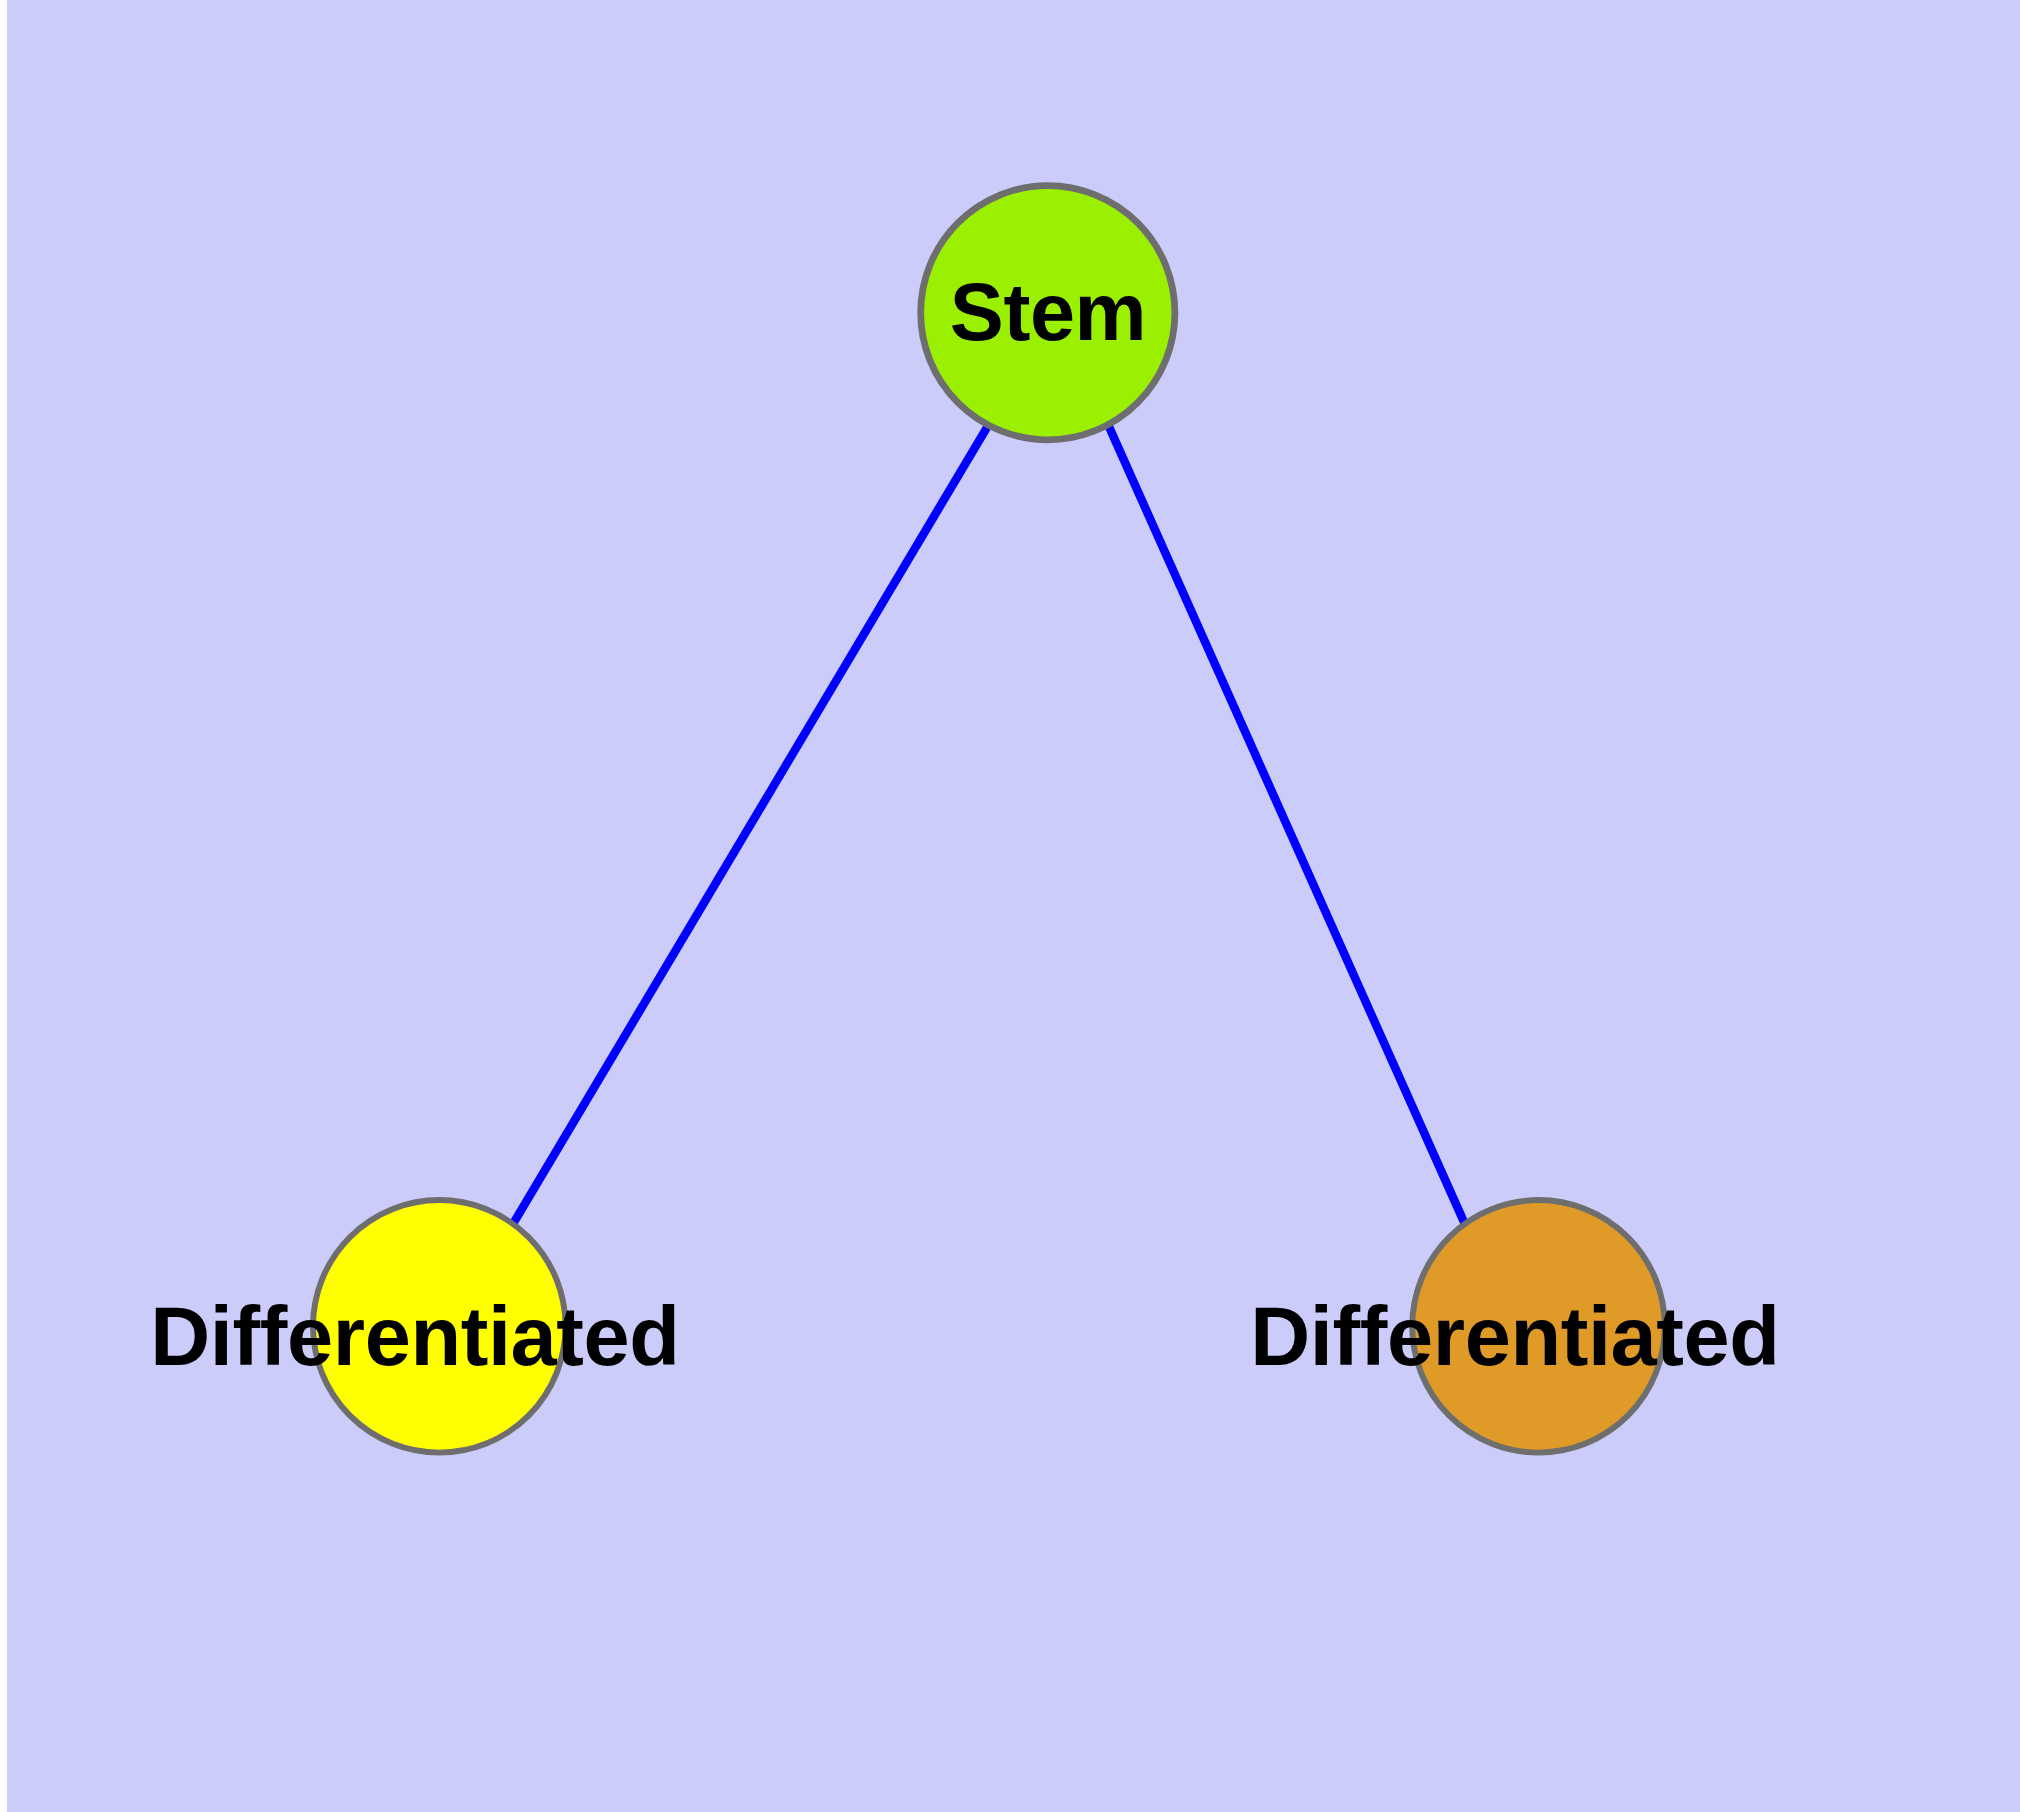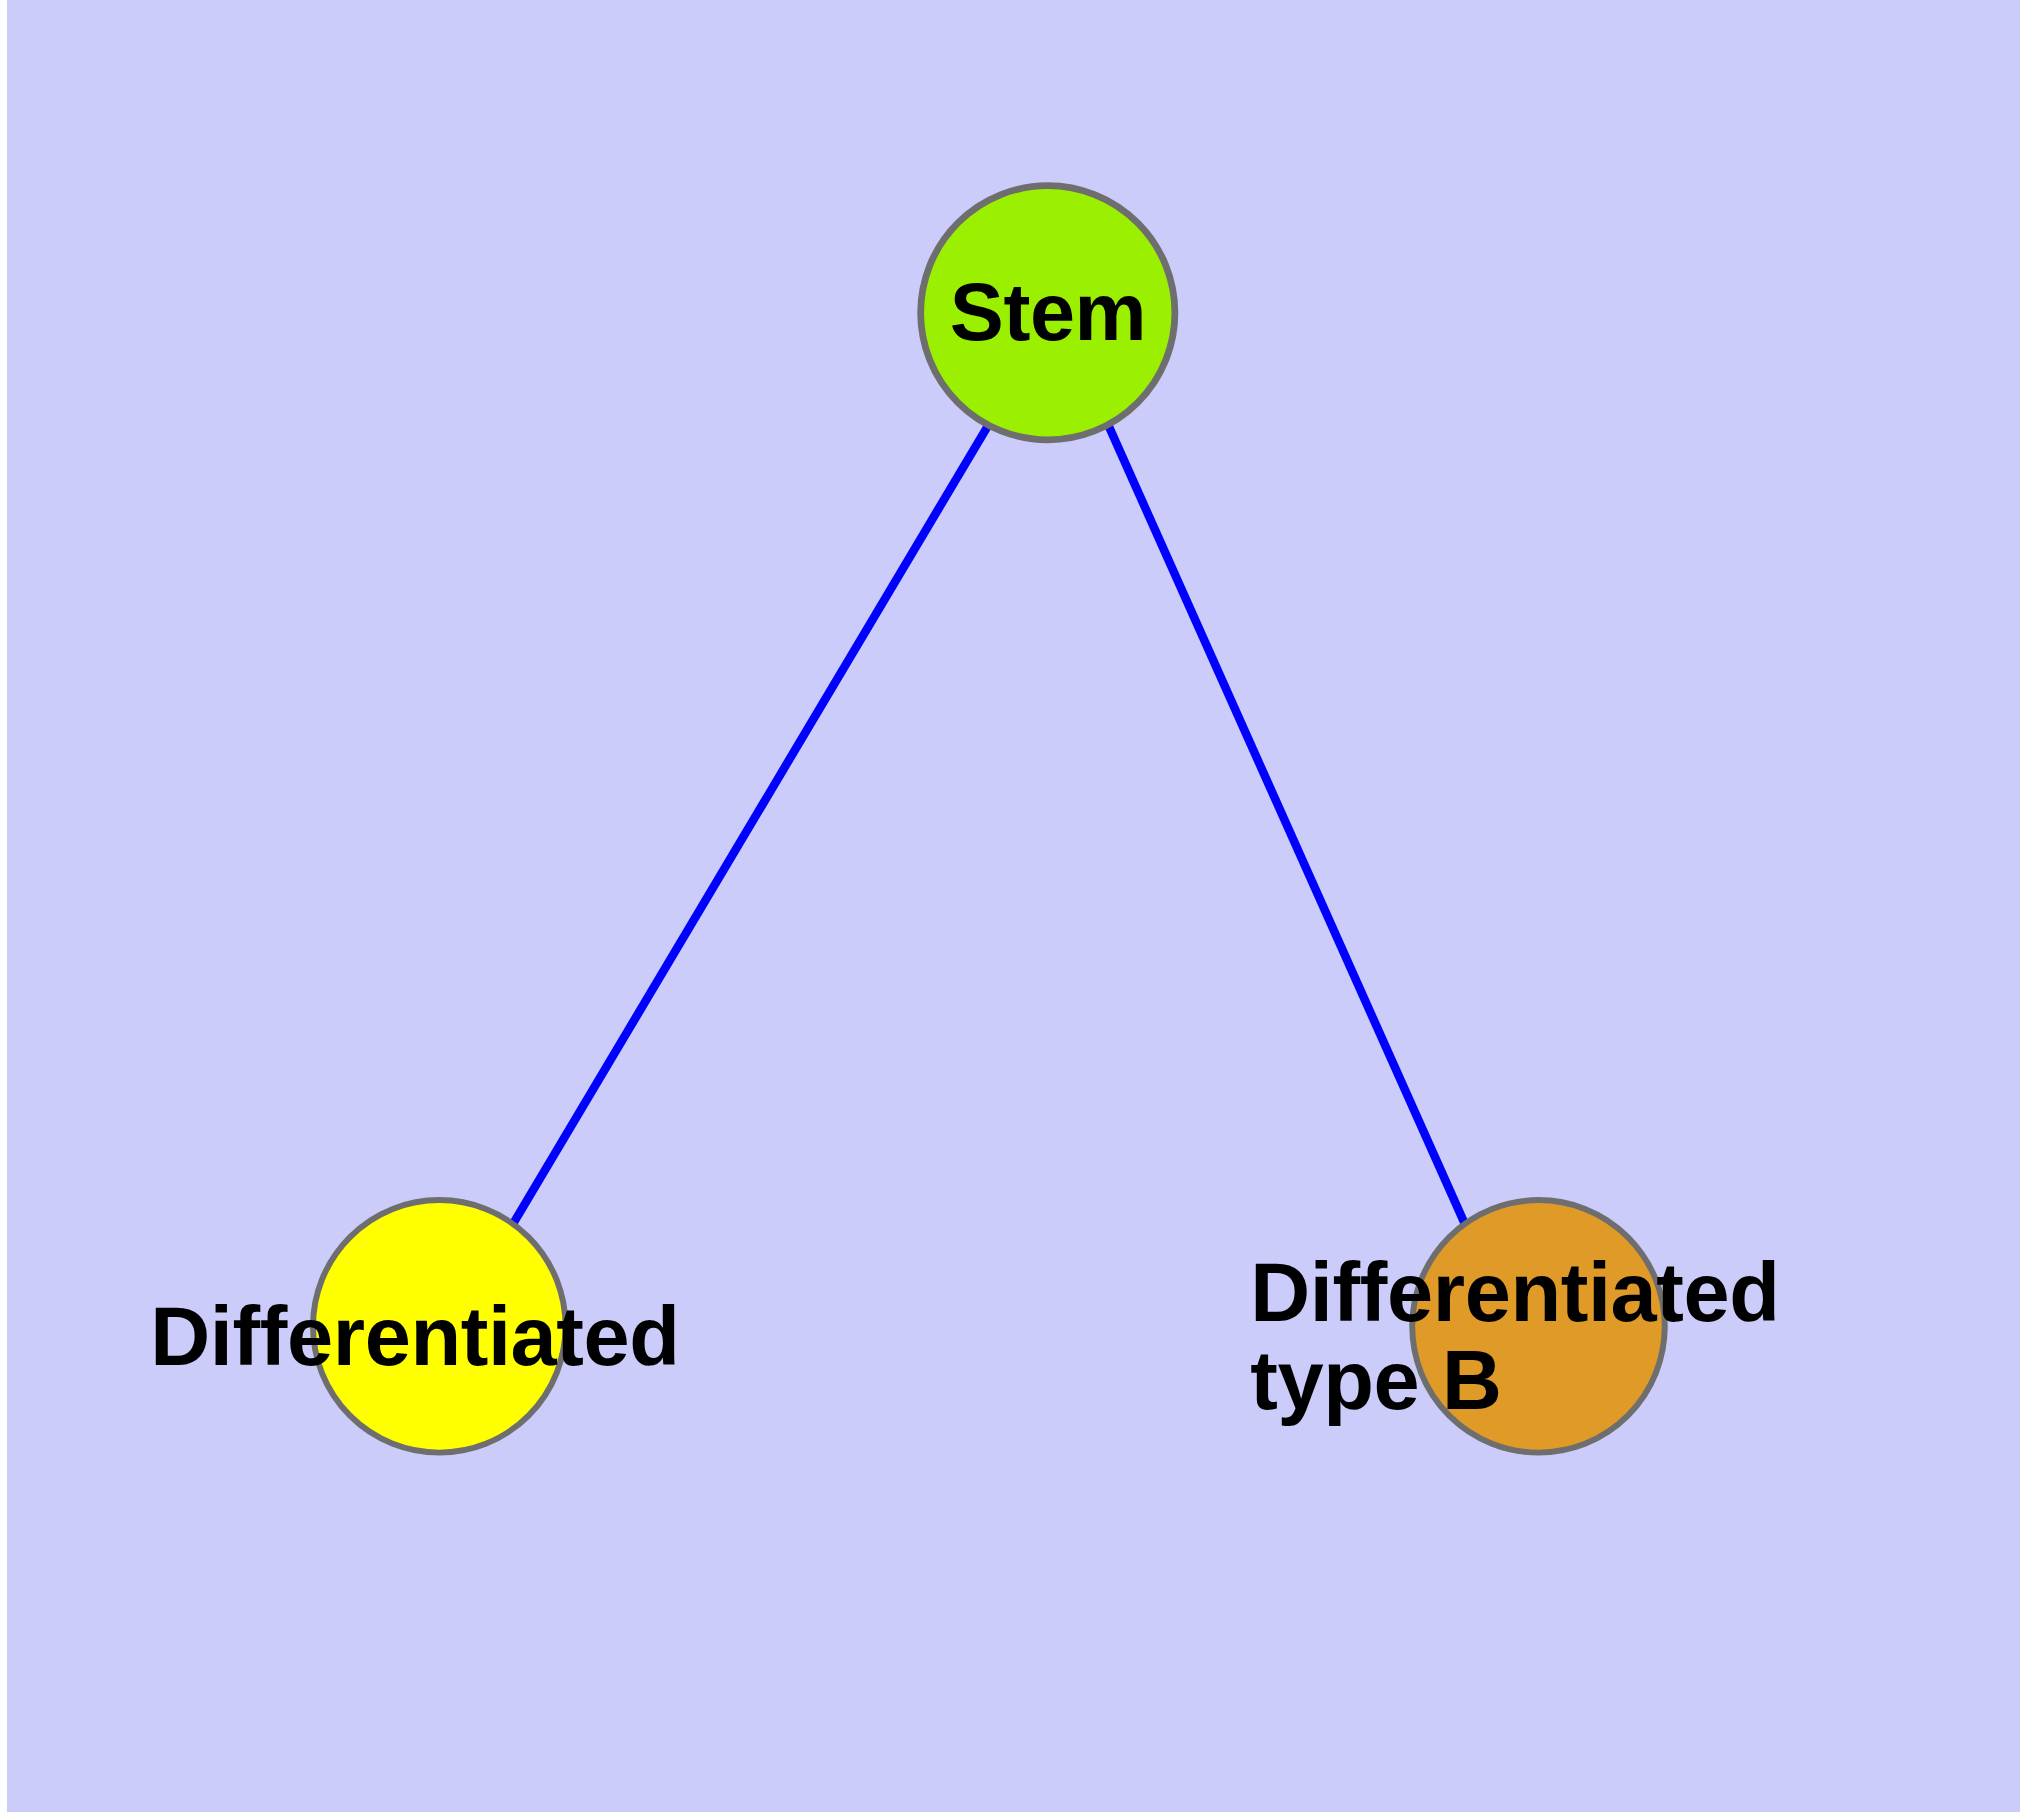--- a/index.html
+++ b/index.html
@@ -29,21 +29,21 @@
     left: 0;
     top: 0;
     width: 2021px;
     height: 1812px;
   }
   .node-label {
     position: absolute;
     color: #000000;
     font-weight: bold;
     font-family: "Liberation Sans", sans-serif;
-    text-align: left;
+    text-align: right;
     white-space: nowrap;
     line-height: 1.06;
     letter-spacing: -0.4px;
     pointer-events: none;
   }
   .label-stem {
     font-size: 81px;
     left: 1048px;
     top: 313px;
     transform: translate(-50%, -50%);
@@ -86,17 +86,16 @@
   <div class="node-label label-stem">
     <span class="label-line">Stem</span>
   </div>
 
   <div class="node-label label-a">
     <span class="label-line">Differentiated</span>
   </div>
 
   <div class="node-label label-b">
     <span class="label-line">Differentiated</span>
-    <span class="label-line">type B</span>
   </div>
 
 </div>
 
 
 </body></html>

